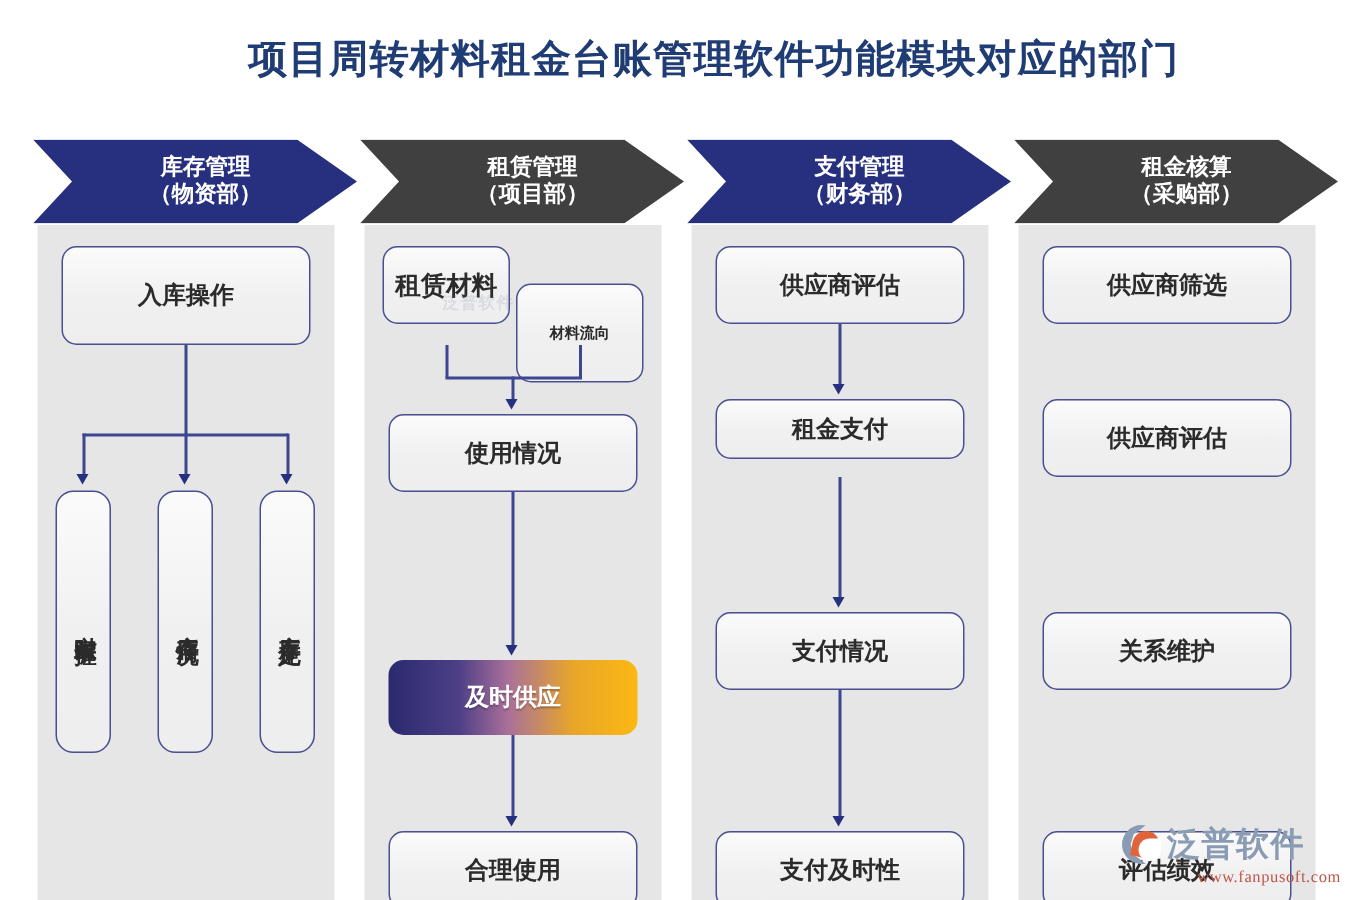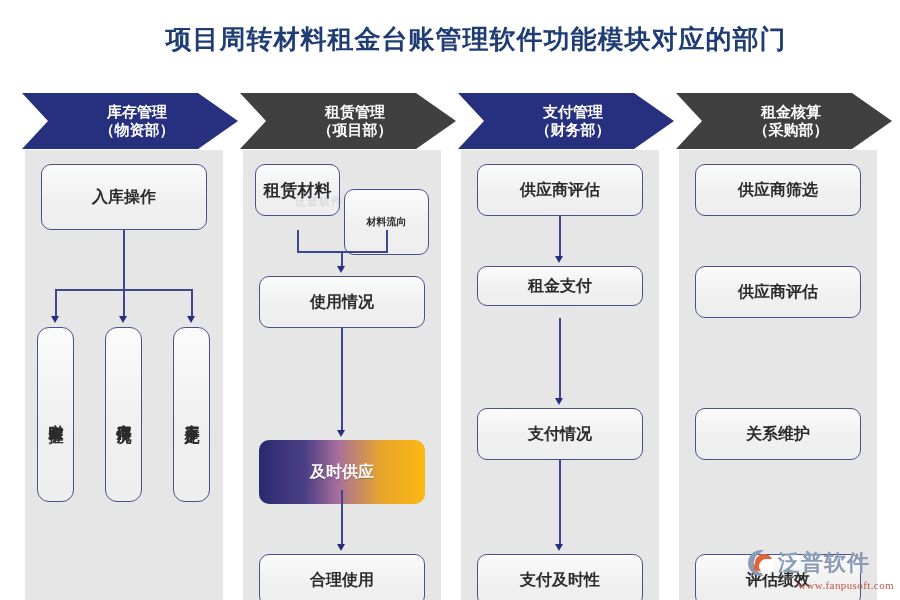--- a/index.html
+++ b/index.html
@@ -147,21 +147,21 @@
       <div class="ln v" style="left:143px;top:80px;height:22px;"></div>
       <div class="ln h" style="left:54px;top:101px;width:91px;"></div>
       <div class="ln v" style="left:98px;top:101px;height:17px;"></div>
       <div class="ah" style="left:94px;top:116px;"></div>
 
       <div class="node" style="left:16px;top:126px;width:166px;height:52px;">使用情况</div>
 
       <div class="ln v" style="left:98px;top:178px;height:104px;"></div>
       <div class="ah" style="left:94px;top:280px;"></div>
 
-      <div class="node grad" style="left:16px;top:290px;width:166px;height:64px;">及时供应</div>
+      <div class="node grad" style="left:16px;top:290px;width:166px;height:50px;">及时供应</div>
 
       <div class="ln v" style="left:98px;top:340px;height:56px;"></div>
       <div class="ah" style="left:94px;top:394px;"></div>
 
       <div class="node" style="left:16px;top:404px;width:166px;height:52px;">合理使用</div>
 
       <div class="wm" style="left:52px;top:44px;">
         <span class="wm-txt">泛普软件</span>
       </div>
     </div>

